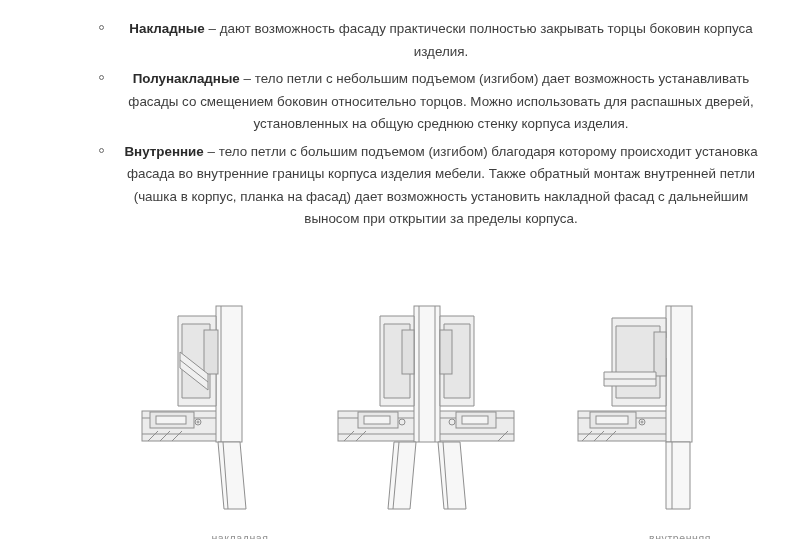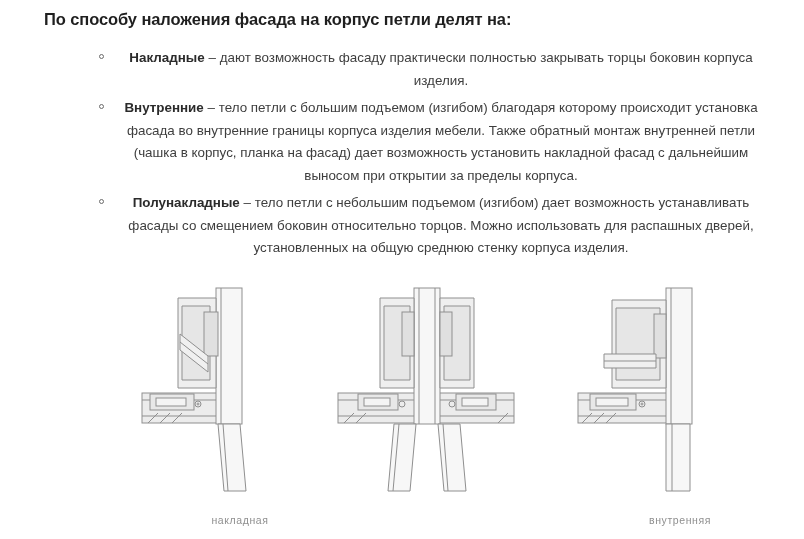--- a/index.html
+++ b/index.html
@@ -81,37 +81,36 @@
     color: #8f8f8f;
     letter-spacing: 0.6px;
   }
   svg { display: block; }
 </style>
 </head>
 <body>
 
 <div class="page">
 
-  <div class="heading">По способу наложения фасада на корпус петли делят на:</div>
 
   <ul class="list">
 
     <li class="list-item">
       <span class="bullet"></span>
       <span class="term">Накладные</span><span> – дают возможность фасаду практически полностью закрывать торцы боковин корпуса изделия.</span>
     </li>
 
     <li class="list-item">
       <span class="bullet"></span>
-      <span class="term">Внутренние</span><span> – тело петли с большим подъемом (изгибом) благодаря которому происходит установка фасада во внутренние границы корпуса изделия мебели. Также обратный монтаж внутренней петли (чашка в корпус, планка на фасад) дает возможность установить накладной фасад с дальнейшим выносом при открытии за пределы корпуса.</span>
+      <span class="term">Полунакладные</span><span> – тело петли с небольшим подъемом (изгибом) дает возможность устанавливать фасады со смещением боковин относительно торцов. Можно использовать для распашных дверей, установленных на общую среднюю стенку корпуса изделия.</span>
     </li>
 
     <li class="list-item">
       <span class="bullet"></span>
-      <span class="term">Полунакладные</span><span> – тело петли с небольшим подъемом (изгибом) дает возможность устанавливать фасады со смещением боковин относительно торцов. Можно использовать для распашных дверей, установленных на общую среднюю стенку корпуса изделия.</span>
+      <span class="term">Внутренние</span><span> – тело петли с большим подъемом (изгибом) благодаря которому происходит установка фасада во внутренние границы корпуса изделия мебели. Также обратный монтаж внутренней петли (чашка в корпус, планка на фасад) дает возможность установить накладной фасад с дальнейшим выносом при открытии за пределы корпуса.</span>
     </li>
 
   </ul>
 
   <div class="figures">
 
     <div class="figure fig-1">
       <svg width="240" height="230" viewBox="0 0 240 230">
         <g fill="none" stroke="#8f8f8f" stroke-width="1">
 

